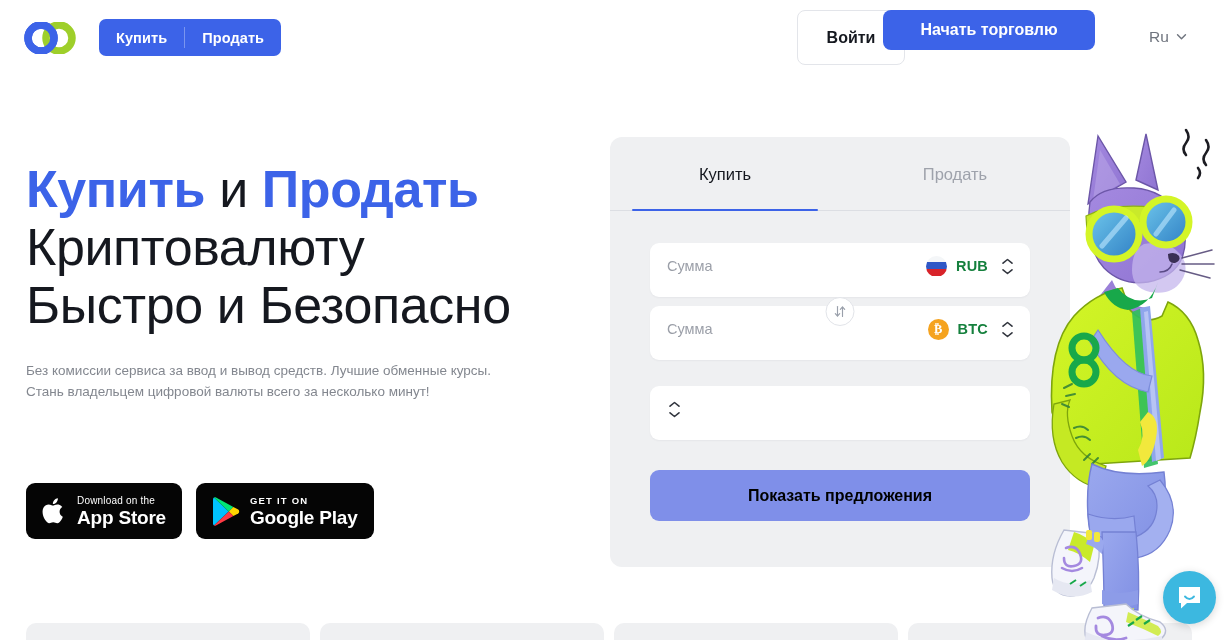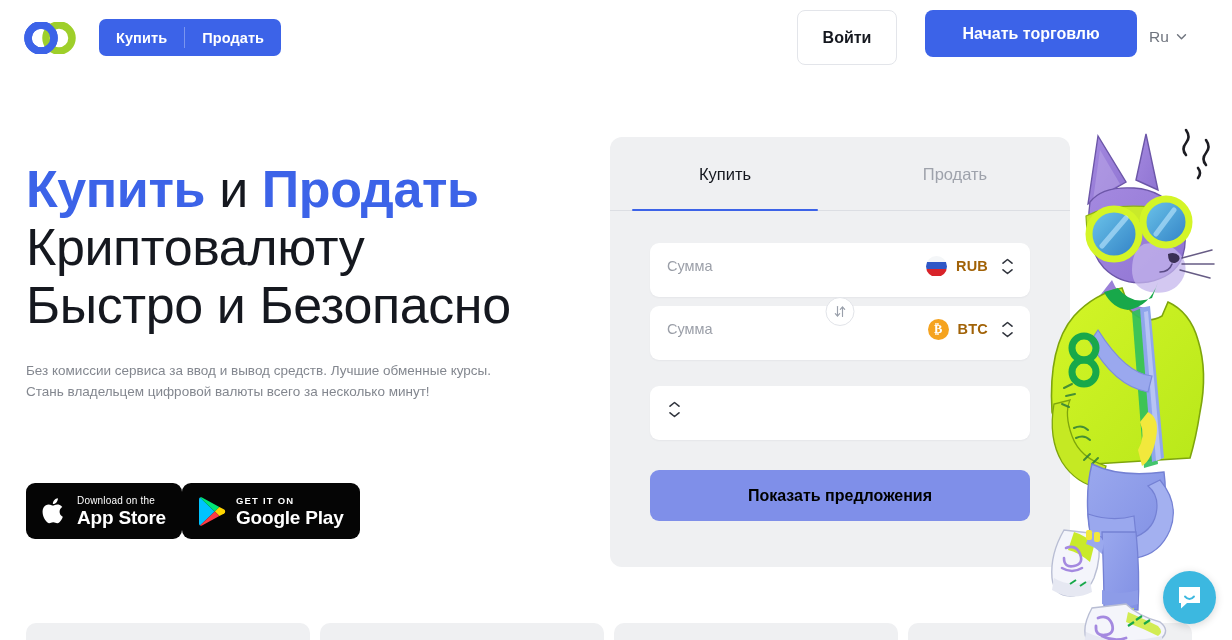--- a/index.html
+++ b/index.html
@@ -33,27 +33,27 @@
 
   .nav{ position:absolute; left:288px; top:28px; display:flex; align-items:center; gap:26px; }
   .nav a{
     color:#8b8f98; font-size:14.5px; text-decoration:none; white-space:nowrap;
     display:flex; align-items:center; gap:6px; cursor:pointer;
   }
   .chev-sm{ display:inline-block; width:9px; height:9px; position:relative; top:-2px; }
   .chev-sm svg{ display:block; }
 
   .btn-login{
-    position:absolute; left:797px; top:10px; width:100px; height:55px;
+    position:absolute; left:797px; top:10px; width:108px; height:55px;
     border:1px solid #e3e5ea; border-radius:8px; background:#fff;
     display:flex; align-items:center; justify-content:center;
     font-size:16px; font-weight:700; color:#15181f; cursor:pointer;
   }
   .btn-start{
-    position:absolute; left:925px; top:10px; width:212px; height:47px;
+    position:absolute; left:883px; top:10px; width:212px; height:40px;
     background:#3c63e8; border-radius:8px;
     display:flex; align-items:center; justify-content:center;
     font-size:16px; font-weight:700; color:#fff; cursor:pointer;
   }
   .lang{
     position:absolute; left:1149px; top:28px;
     display:flex; align-items:center; gap:7px;
     color:#6f747e; font-size:15.5px; cursor:pointer;
   }
 
@@ -63,21 +63,21 @@
     font-size:52px; line-height:58px; font-weight:400; color:#15181f;
     letter-spacing:-.4px; white-space:nowrap;
   }
   .hero h1 .accent{ color:#3c63e8; font-weight:700; }
   .hero h1 .bold-dark{ font-weight:400; }
   .hero p{
     margin-top:26px; width:478px;
     font-size:13.5px; line-height:21px; color:#83878f;
   }
 
-  .badges{ position:absolute; left:26px; top:483px; display:flex; }
+  .badges{ position:absolute; left:26px; top:483px; display:flex; gap:14px; }
   .badge{
     height:56px; background:#050505; border-radius:9px;
     display:flex; align-items:center; gap:10px; padding:0 16px; cursor:pointer;
   }
   .badge .bi{ flex:0 0 auto; display:flex; align-items:center; justify-content:center; }
   .badge .btxt{ display:flex; flex-direction:column; justify-content:center; color:#fff; }
   .badge .btop{ font-size:10px; line-height:12px; letter-spacing:.2px; }
   .badge .bbot{ font-size:19px; line-height:21px; font-weight:700; letter-spacing:-.2px; }
   .badge.gp .btop{ font-size:9.5px; letter-spacing:1.2px; font-weight:700; }
 
@@ -102,21 +102,21 @@
 
   .fields{ position:relative; padding:32px 40px 0 40px; }
   .field{
     position:relative; height:54px; background:#fff; border-radius:9px;
     display:flex; align-items:center; padding:0 16px 8px 17px;
     box-shadow:0 1px 2px rgba(20,24,40,.045);
   }
   .field + .field{ margin-top:9px; }
   .field .ph{ font-size:14.5px; color:#9b9fa8; flex:1; }
   .field .cur{ display:flex; align-items:center; gap:9px; margin-right:12px; }
-  .field .cur .code{ font-size:14.5px; font-weight:700; color:#a16207; letter-spacing:.2px; }
+  .field .cur .code{ font-size:14.5px; font-weight:700; color:#15803d; letter-spacing:.2px; }
   .coin{ width:21px; height:21px; border-radius:50%; overflow:hidden; flex:0 0 auto; position:relative; }
   .flag-ru{ background:#fff; }
   .flag-ru i{ display:block; position:absolute; left:0; right:0; height:33.34%; }
   .flag-ru i:nth-child(1){ top:0; background:#f4f6f8; }
   .flag-ru i:nth-child(2){ top:33.33%; background:#2f57c6; }
   .flag-ru i:nth-child(3){ top:66.66%; background:#d8232a; }
   .coin-btc{
     background:#f5a31f; color:#fff; display:flex; align-items:center; justify-content:center;
     font-size:12.5px; font-weight:700; font-family:"Liberation Serif",serif;
   }

